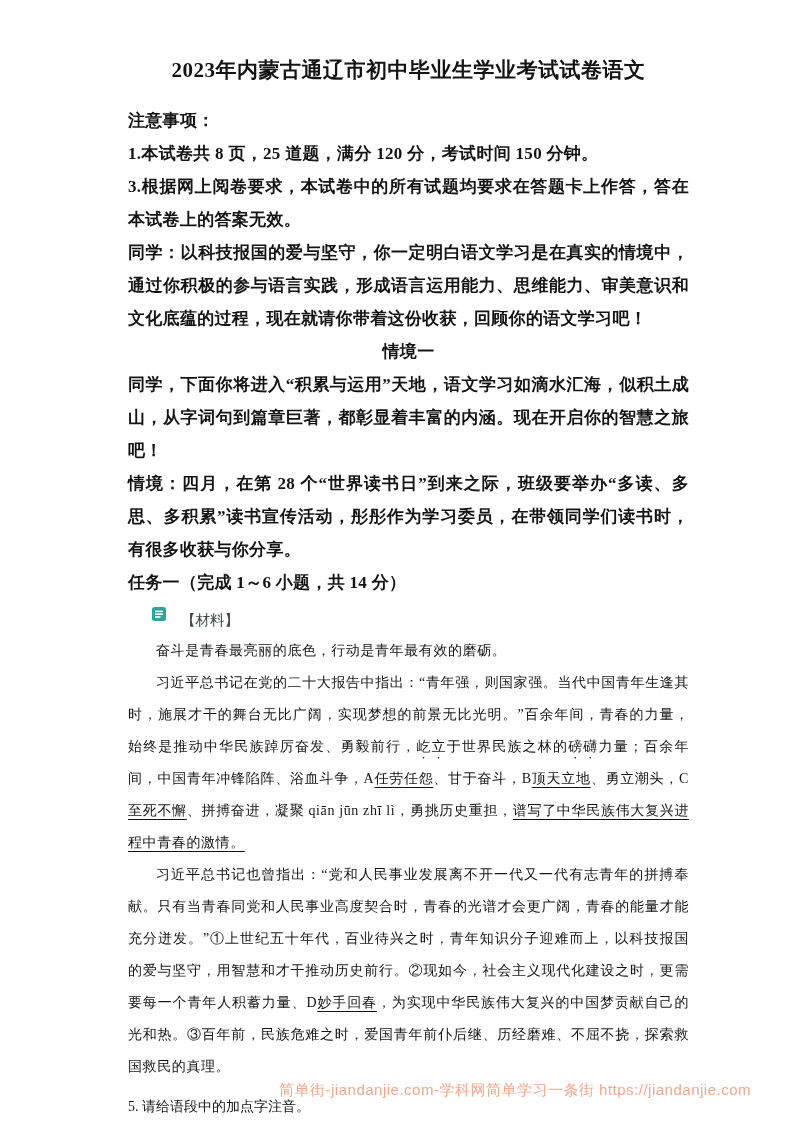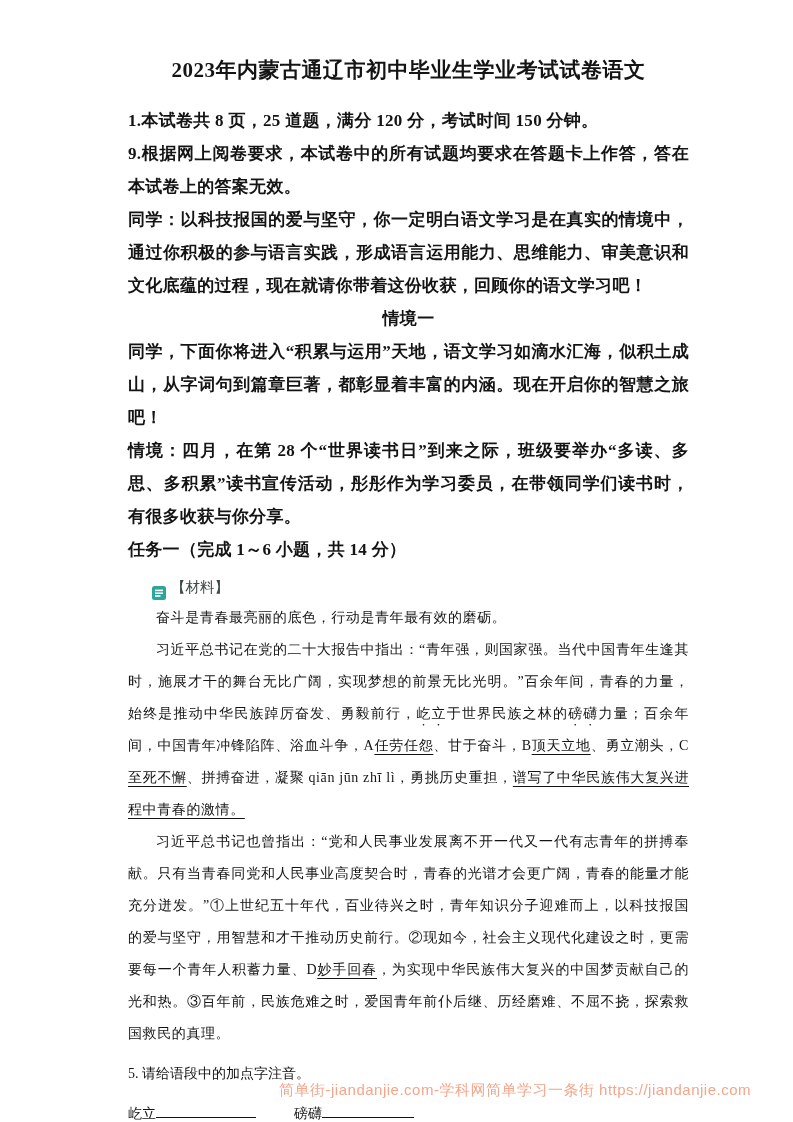--- a/index.html
+++ b/index.html
@@ -29,22 +29,22 @@
     line-height: 33px;
     text-align: justify;
     letter-spacing: 0.3px;
   }
   .center { text-align: center; }
   .mat-label {
     margin: 8px 0 2px 24px;
     font-size: 14.5px;
     color: #3c4a47;
     display: flex;
-    align-items: flex-end;
-    gap: 5px;
+    align-items: flex-start;
+    gap: 15px;
     line-height: 26px;
   }
   .mat {
     margin: 0;
     font-size: 14px;
     font-weight: normal;
     line-height: 32px;
     text-align: justify;
     letter-spacing: 0.6px;
   }
@@ -87,22 +87,23 @@
     font-family: "Liberation Sans", sans-serif;
   }
 </style>
 </head>
 <body>
 
 <div class="page">
 
   <h1 class="title">2023年内蒙古通辽市初中毕业生学业考试试卷语文</h1>
 
+  <p class="b">注意事项：</p>
   <p class="b">1.本试卷共 8 页，25 道题，满分 120 分，考试时间 150 分钟。</p>
-  <p class="b">9.根据网上阅卷要求，本试卷中的所有试题均要求在答题卡上作答，答在本试卷上的答案无效。</p>
+  <p class="b">3.根据网上阅卷要求，本试卷中的所有试题均要求在答题卡上作答，答在本试卷上的答案无效。</p>
 
   <p class="b">同学：以科技报国的爱与坚守，你一定明白语文学习是在真实的情境中，通过你积极的参与语言实践，形成语言运用能力、思维能力、审美意识和文化底蕴的过程，现在就请你带着这份收获，回顾你的语文学习吧！</p>
 
   <p class="b center">情境一</p>
 
   <p class="b">同学，下面你将进入“积累与运用”天地，语文学习如滴水汇海，似积土成山，从字词句到篇章巨著，都彰显着丰富的内涵。现在开启你的智慧之旅吧！</p>
   <p class="b">情境：四月，在第 28 个“世界读书日”到来之际，班级要举办“多读、多思、多积累”读书宣传活动，彤彤作为学习委员，在带领同学们读书时，有很多收获与你分享。</p>
 
   <p class="b">任务一（完成 1～6 小题，共 14 分）</p>
 

